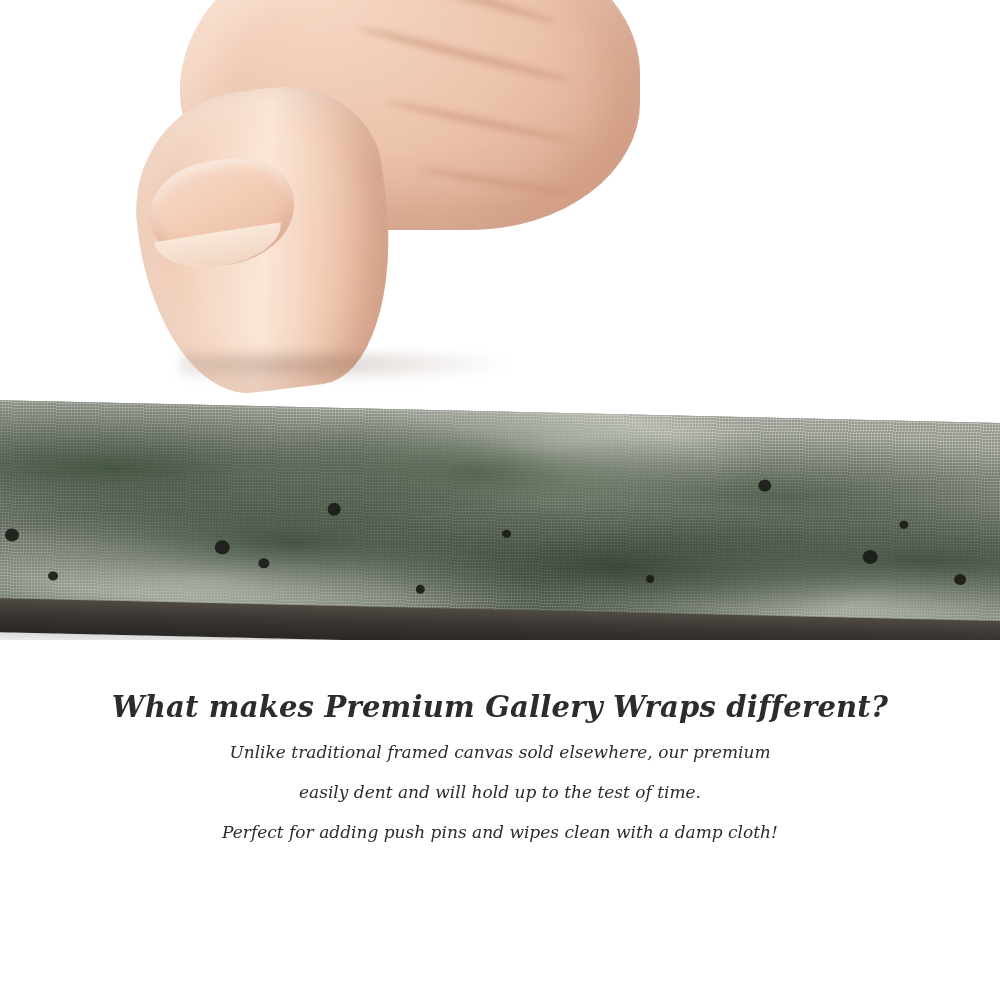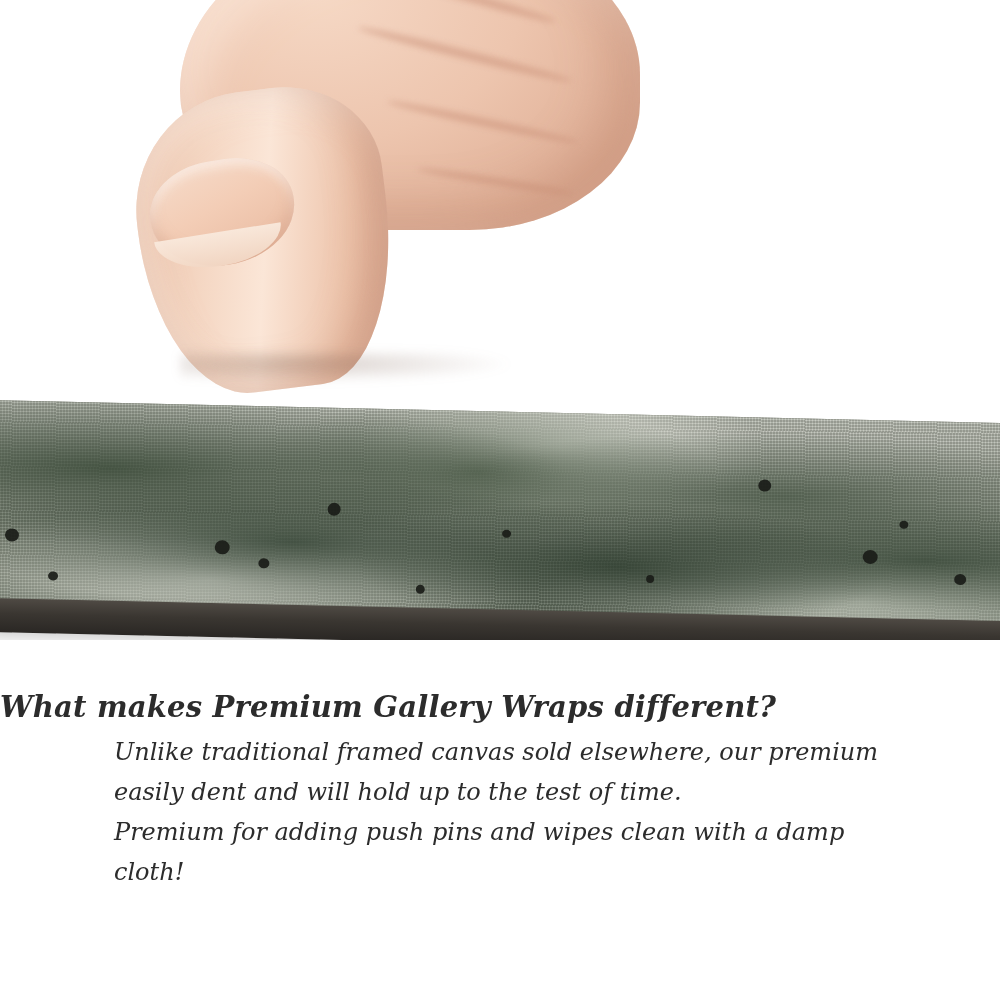--- a/index.html
+++ b/index.html
@@ -161,36 +161,36 @@
     background: linear-gradient(180deg, #4f4a44 0%, #3a3631 45%, #2a2724 100%);
     box-shadow: 0 6px 14px rgba(0,0,0,0.18);
   }
 
   
   .caption {
     position: absolute;
     left: 0;
     top: 690px;
     width: 1000px;
-    text-align: left;
+    text-align: center;
     color: #2c2c2c;
   }
   .caption-heading {
     font-family: "DejaVu Serif", serif;
     font-style: italic;
     font-weight: 700;
     font-size: 29px;
     letter-spacing: 0.2px;
     margin: 0 0 8px 0;
   }
   .caption-body {
     font-family: "DejaVu Serif", serif;
     font-style: italic;
     font-weight: 400;
-    font-size: 24px;
+    font-size: 17px;
     line-height: 40px;
     margin: 4px;
     padding: 0 110px;
   }
   .caption-line {
     display: block;
   }
 </style>
 </head>
 <body>
@@ -230,17 +230,17 @@
       <div class="canvas-bottom"></div>
     </div>
 
   </div>
 
   <div class="caption">
     <p class="caption-heading">What makes Premium Gallery Wraps different?</p>
     <p class="caption-body">
       <span class="caption-line">Unlike traditional framed canvas sold elsewhere, our premium</span>
       <span class="caption-line">easily dent and will hold up to the test of time.</span>
-      <span class="caption-line">Premium for adding push pins and wipes clean with a damp cloth!</span>
+      <span class="caption-line">Perfect for adding push pins and wipes clean with a damp cloth!</span>
     </p>
   </div>
 
 </div>
 
 </body></html>

